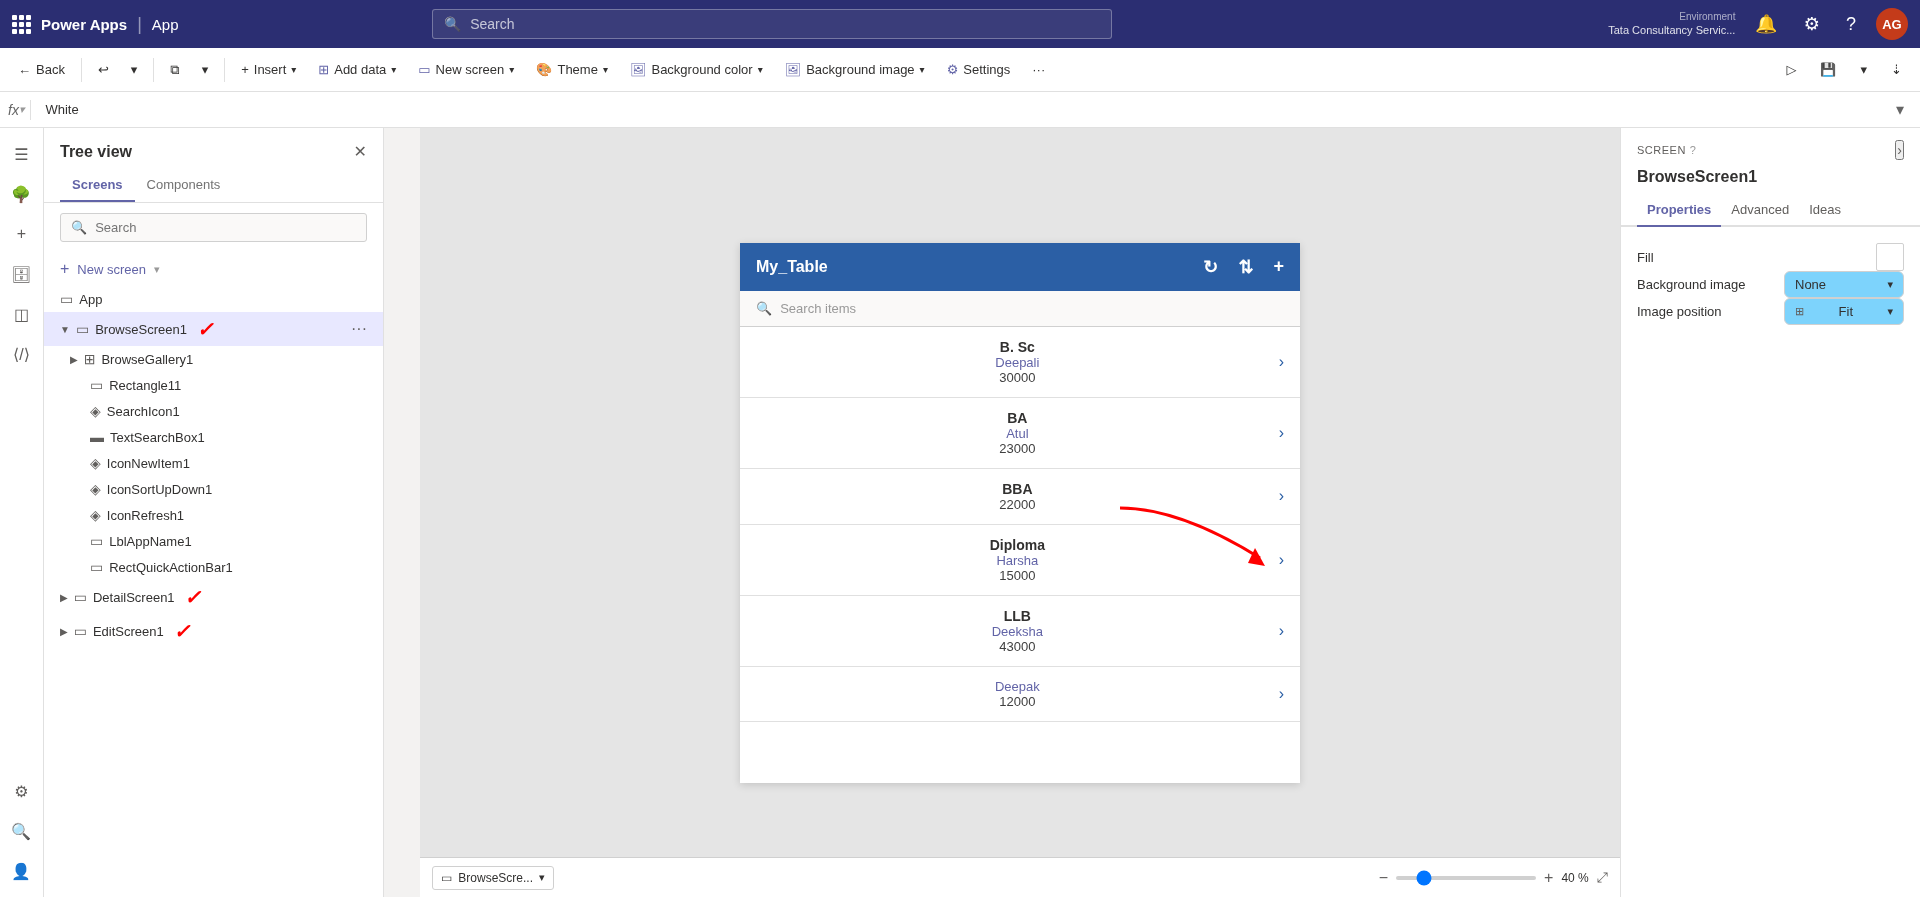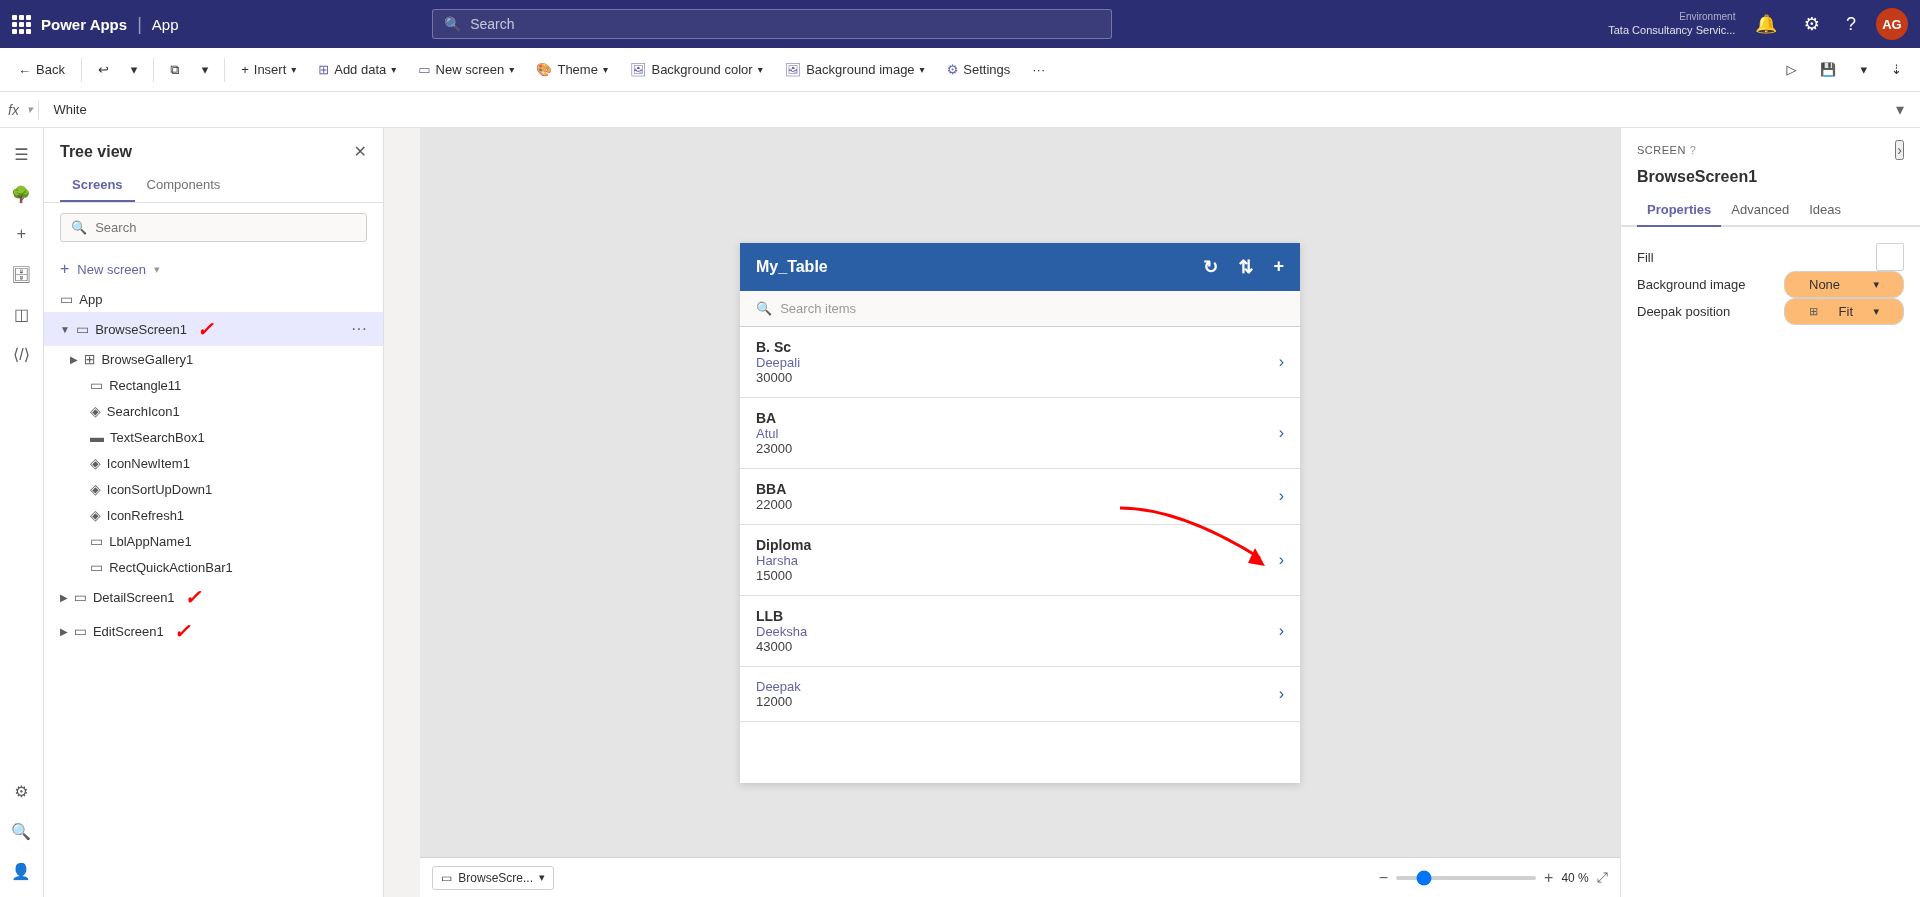--- a/index.html
+++ b/index.html
@@ -37,21 +37,21 @@
     }
     .toolbar-sep { width: 1px; height: 24px; background: #e0e0e0; margin: 0 4px; }
     .chevron { font-size: 10px; }
     .toolbar-right { margin-left: auto; display: flex; align-items: center; gap: 4px; }
 
     
     .formula-bar {
       display: flex; align-items: center; background: white; border-bottom: 1px solid #e0e0e0;
       height: 36px; padding: 0 8px; gap: 6px;
     }
-    .fx-label { color: #666; font-style: italic; font-size: 14px; display: flex; align-items: center; gap: 8px; }
+    .fx-label { color: #666; font-style: italic; font-size: 14px; display: flex; align-items: center; gap: 0; }
     .formula-input { flex: 1; border: none; outline: none; font-size: 13px; color: #323130; padding: 4px 8px; }
     .formula-dropdown { font-size: 16px; color: #666; cursor: pointer; margin-left: auto; padding: 0 8px; }
 
     
     .main-layout { display: flex; height: calc(897px - 48px - 44px - 36px); }
 
     
     .left-icons {
       width: 44px; background: white; border-right: 1px solid #e0e0e0;
       display: flex; flex-direction: column; align-items: center; padding: 8px 0; gap: 4px;
@@ -117,21 +117,21 @@
     .canvas-header-icon { font-size: 18px; cursor: pointer; }
     .canvas-search-bar {
       background: #faf9f8; border-bottom: 1px solid #d0d0d0;
       display: flex; align-items: center; gap: 8px; padding: 10px 16px; font-size: 13px; color: #999;
     }
     .gallery-items { overflow-y: auto; }
     .gallery-item {
       display: flex; align-items: center; padding: 12px 16px;
       border-bottom: 1px solid #e0e0e0; cursor: pointer;
     }
-    .gallery-item-content { flex: 1; }
+    .gallery-item-content { flex: 1; text-align: center; }
     .gallery-item-title { font-size: 14px; font-weight: 600; color: #323130; }
     .gallery-item-sub { font-size: 13px; color: #6264A7; }
     .gallery-item-val { font-size: 13px; color: #404040; }
     .gallery-chevron { color: #2b5fa5; font-size: 16px; }
 
     
     .canvas-bottom {
       position: absolute; bottom: 0; left: 0; right: 0; height: 40px;
       background: white; border-top: 1px solid #d0d0d0;
       display: flex; align-items: center; padding: 0 12px; gap: 8px;
@@ -159,22 +159,22 @@
       border-bottom: 2px solid transparent; margin-bottom: -2px;
       background: none; border-top: none; border-left: none; border-right: none;
     }
     .right-tab.active { color: #6264A7; border-bottom-color: #6264A7; font-weight: 600; }
     .right-content { padding: 16px; display: flex; flex-direction: column; gap: 0; }
     .prop-row { display: flex; align-items: center; justify-content: space-between; }
     .prop-label { font-size: 13px; color: #323130; }
     .color-swatch { width: 28px; height: 28px; background: white; border: 1px solid #d0d0d0; border-radius: 2px; cursor: pointer; }
     .prop-select {
       display: flex; align-items: center; justify-content: space-between;
-      border: 1px solid #d0d0d0; border-radius: 11px; padding: 5px 24px;
-      font-size: 13px; color: #323130; cursor: pointer; min-width: 140px; background: #fdba74;
+      border: 1px solid #d0d0d0; border-radius: 6px; padding: 5px 10px;
+      font-size: 13px; color: #323130; cursor: pointer; min-width: 140px; background: #7dd3fc;
     }
     .right-panel-expand { font-size: 14px; color: #605e5c; cursor: pointer; }
   </style>
 </head>
 <body>
 
 <div class="top-bar">
   <div class="top-bar-grid">
     <div class="grid-icon">
       <div class="grid-dot"></div>
@@ -499,21 +499,21 @@
 
       <div class="prop-row">
         <span class="prop-label">Background image</span>
         <div class="prop-select" style="min-width:120px;">
           <span>None</span>
           <span style="font-size:11px;">▾</span>
         </div>
       </div>
 
       <div class="prop-row">
-        <span class="prop-label">Deepak position</span>
+        <span class="prop-label">Image position</span>
         <div class="prop-select" style="min-width:120px;">
           <span style="font-size:11px;color:#605e5c;">⊞</span>
           <span>Fit</span>
           <span style="font-size:11px;">▾</span>
         </div>
       </div>
     </div>
   </div>
 
 </div>

